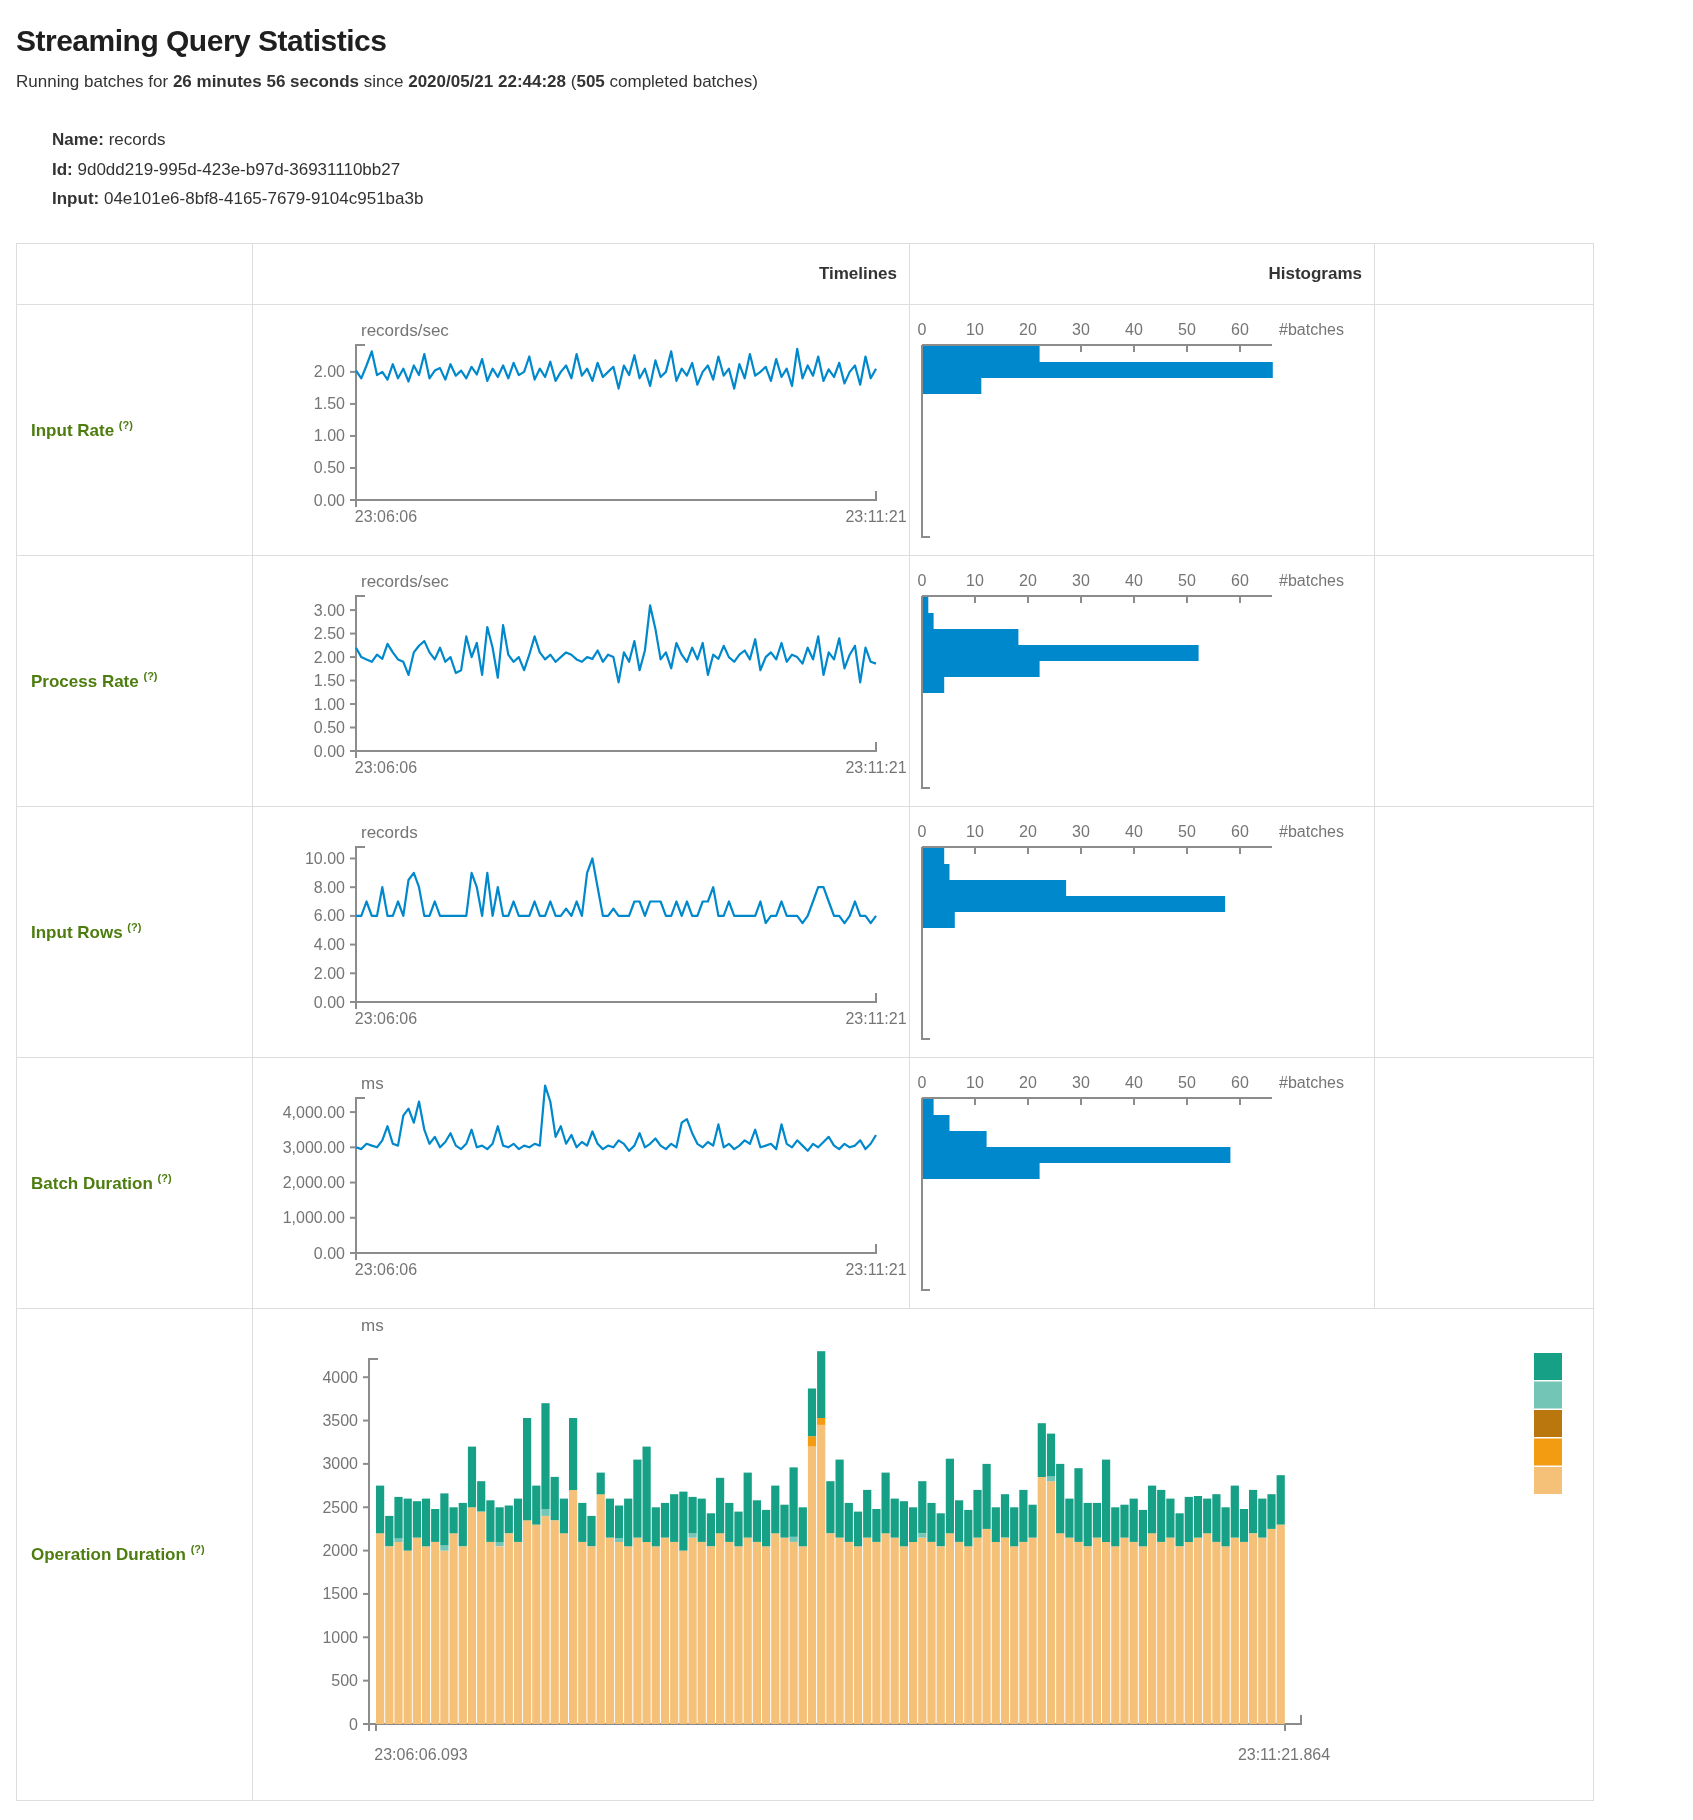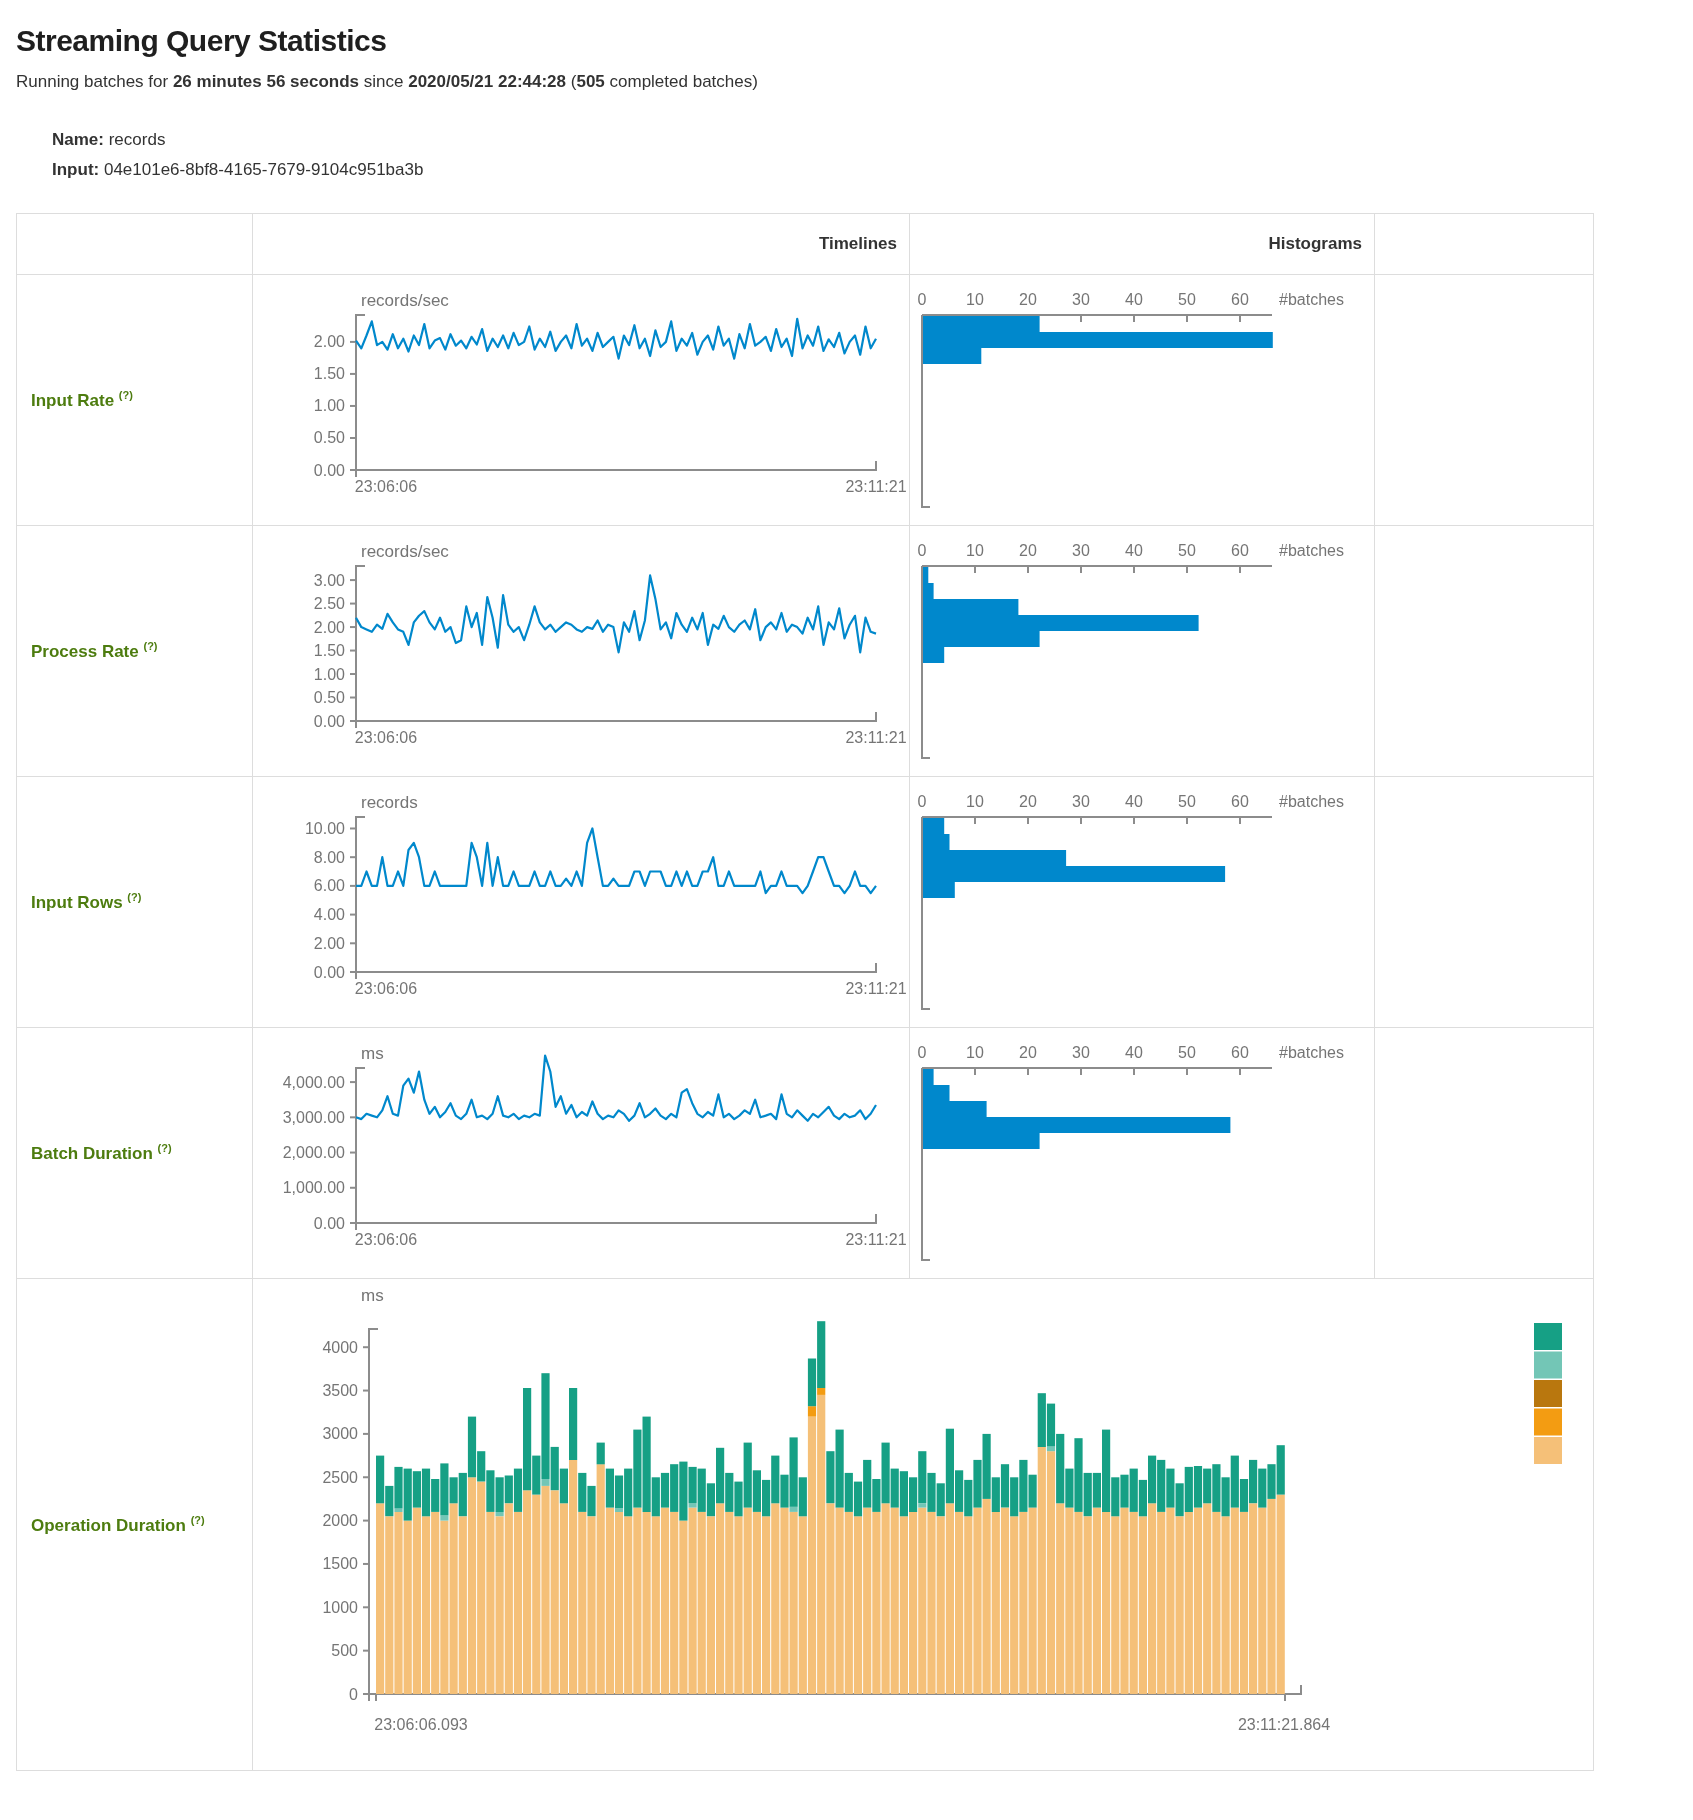--- a/index.html
+++ b/index.html
@@ -22,20 +22,21 @@
 </head>
 <body>
 
 <div class="page">
 
   <h1>Streaming Query Statistics</h1>
 
   <p class="subtitle"><span>Running batches for </span><b>26 minutes 56 seconds</b><span> since </span><b>2020/05/21 22:44:28</b><span> (</span><b>505</b><span> completed batches)</span></p>
 
   <p class="info"><b>Name:</b><span> records</span></p>
+  <p class="info"><b>Id:</b><span> 9d0dd219-995d-423e-b97d-36931110bb27</span></p>
   <p class="info"><b>Input:</b><span> 04e101e6-8bf8-4165-7679-9104c951ba3b</span></p>
 
   <table class="stats">
     <colgroup>
       <col style="width:236px">
         <col style="width:656px">
         <col style="width:464px">
         <col style="width:219px">
     </colgroup>
 

